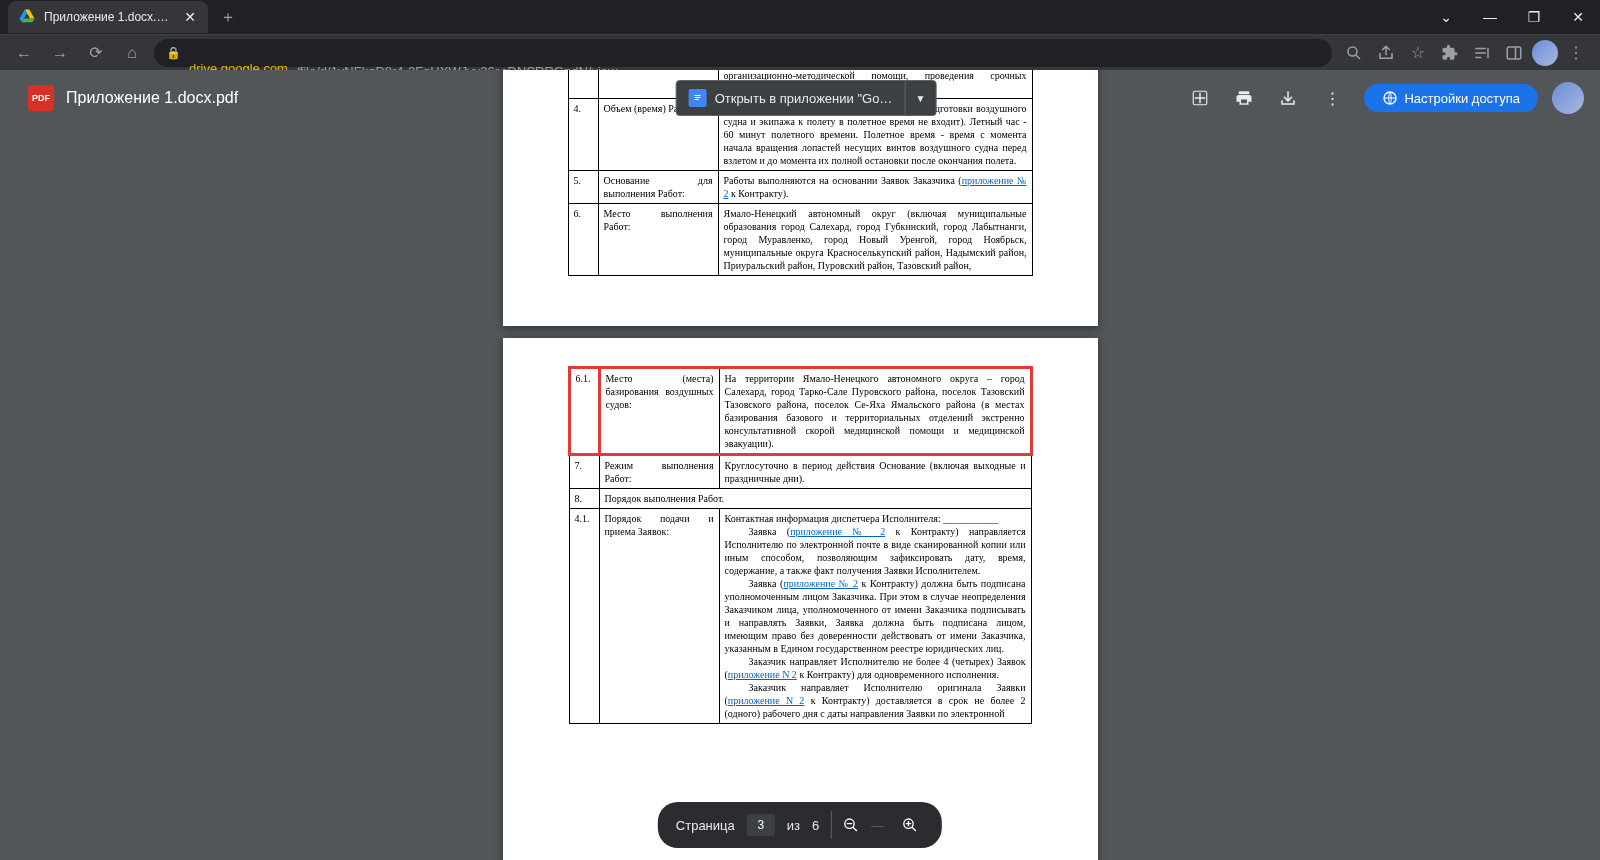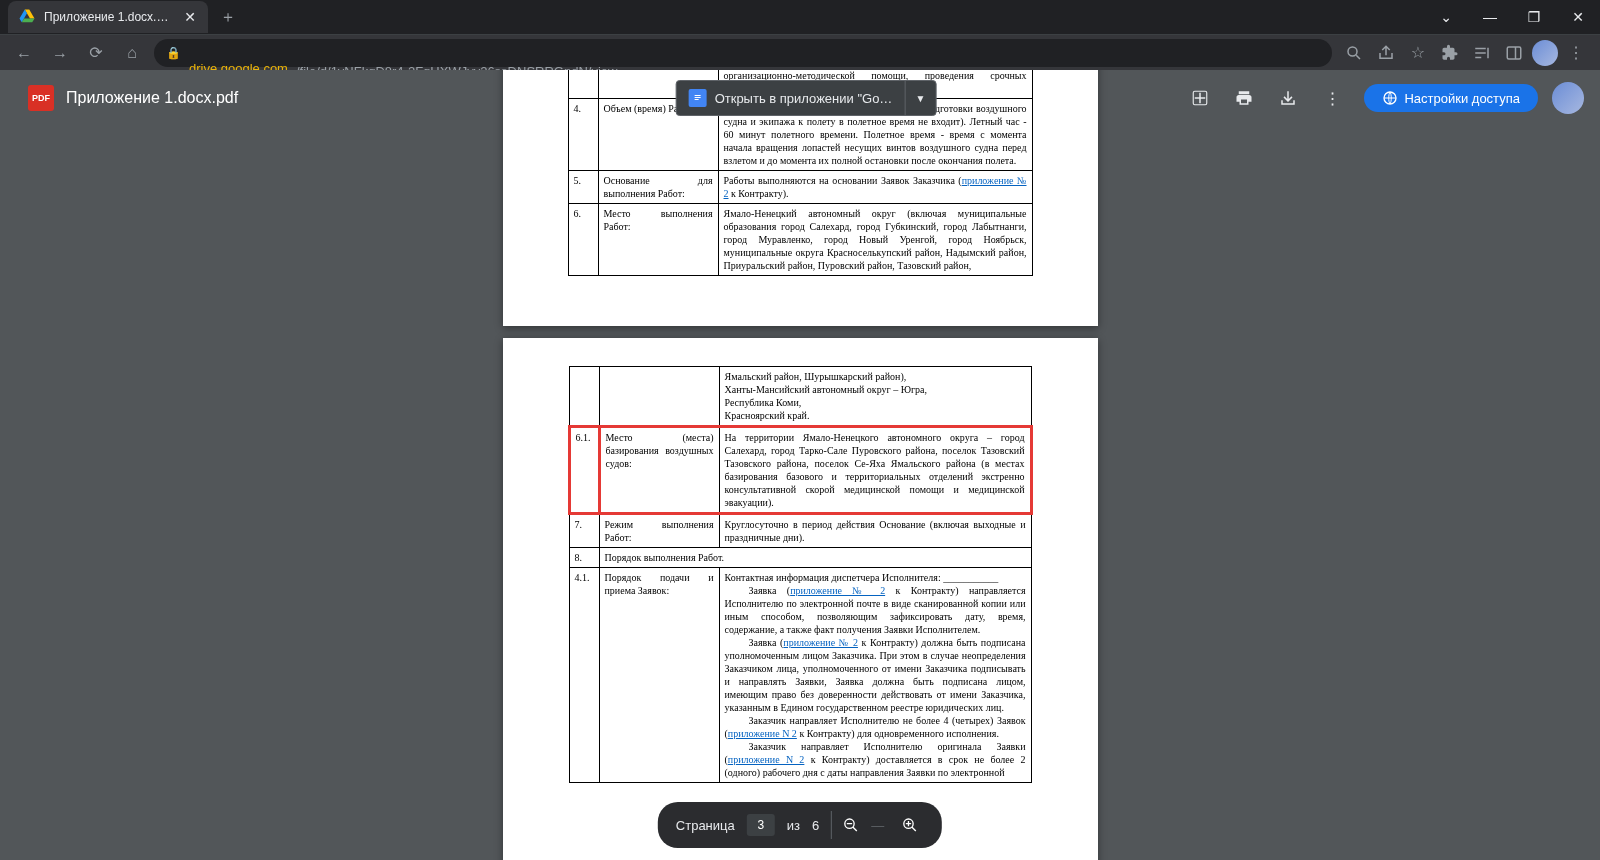--- a/index.html
+++ b/index.html
@@ -162,28 +162,20 @@
         <td>Ямало-Ненецкий автономный округ (включая муниципальные образования город Салехард, город Губкинский, город Лабытнанги, город Муравленко, город Новый Уренгой, город Ноябрьск, муниципальные округа Красноселькупский район, Надымский район, Приуральский район, Пуровский район, Тазовский район,</td>
       </tr>
     </tbody>
         </table>
   </div>
   <div class="page-gap"></div>
 
   <div class="page" style="padding:28px 65px 50px 65px; min-height:700px;">
     <table class="doc-table">
       <tbody>
-            <tr>
-        <td class="col-num"></td>
-        <td class="col-label"></td>
-        <td style="white-space:pre-line">Ямальский район, Шурышкарский район),
-Ханты-Мансийский автономный округ – Югра,
-Республика Коми,
-Красноярский край.</td>
-      </tr>
       <tr class="hl">
         <td class="col-num hl" style="border-right:1px solid #000">6.1.</td>
         <td class="col-label" style="text-align:justify;border:1px solid #000">Место (места) базирования воздушных судов:</td>
         <td style="border:1px solid #22c55e">На территории Ямало-Ненецкого автономного округа – город Салехард, город Тарко-Сале Пуровского района, поселок Тазовский Тазовского района, поселок Се-Яха Ямальского района (в местах базирования базового и территориальных отделений экстренно консультативной скорой медицинской помощи и медицинской эвакуации).</td>
       </tr>
       <tr>
         <td class="col-num">7.</td>
         <td class="col-label" style="text-align:justify">Режим выполнения Работ:</td>
         <td>Круглосуточно в период действия Основание (включая выходные и праздничные дни).</td>
       </tr>

